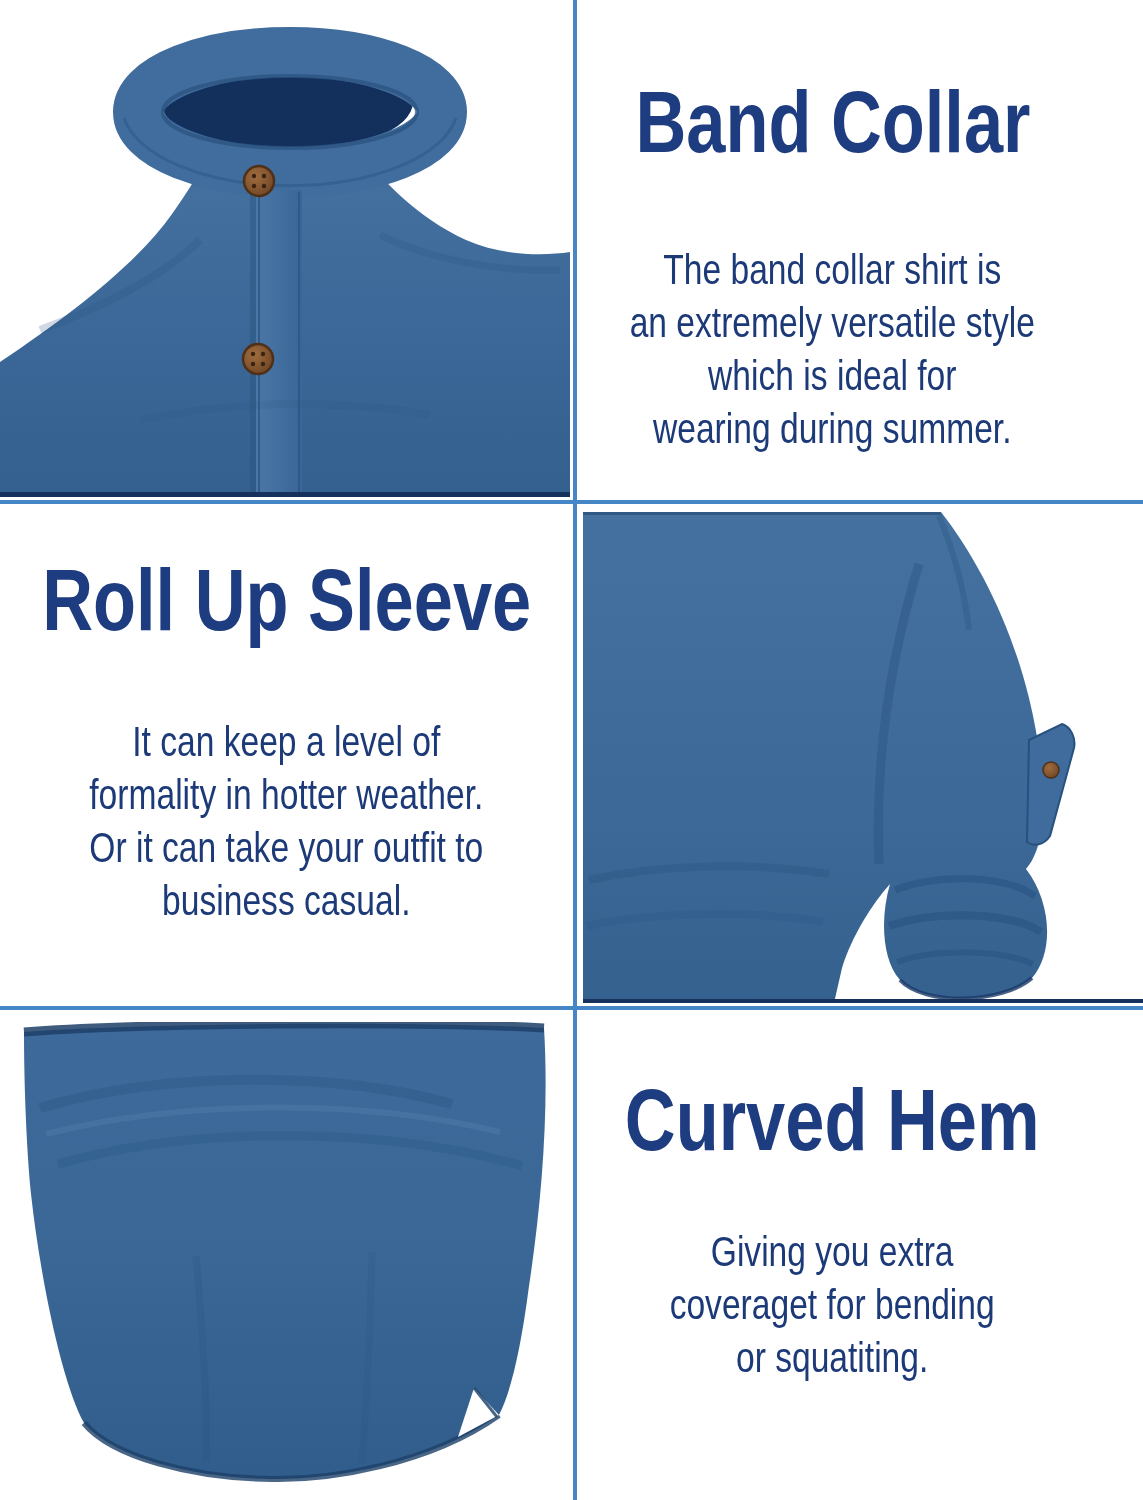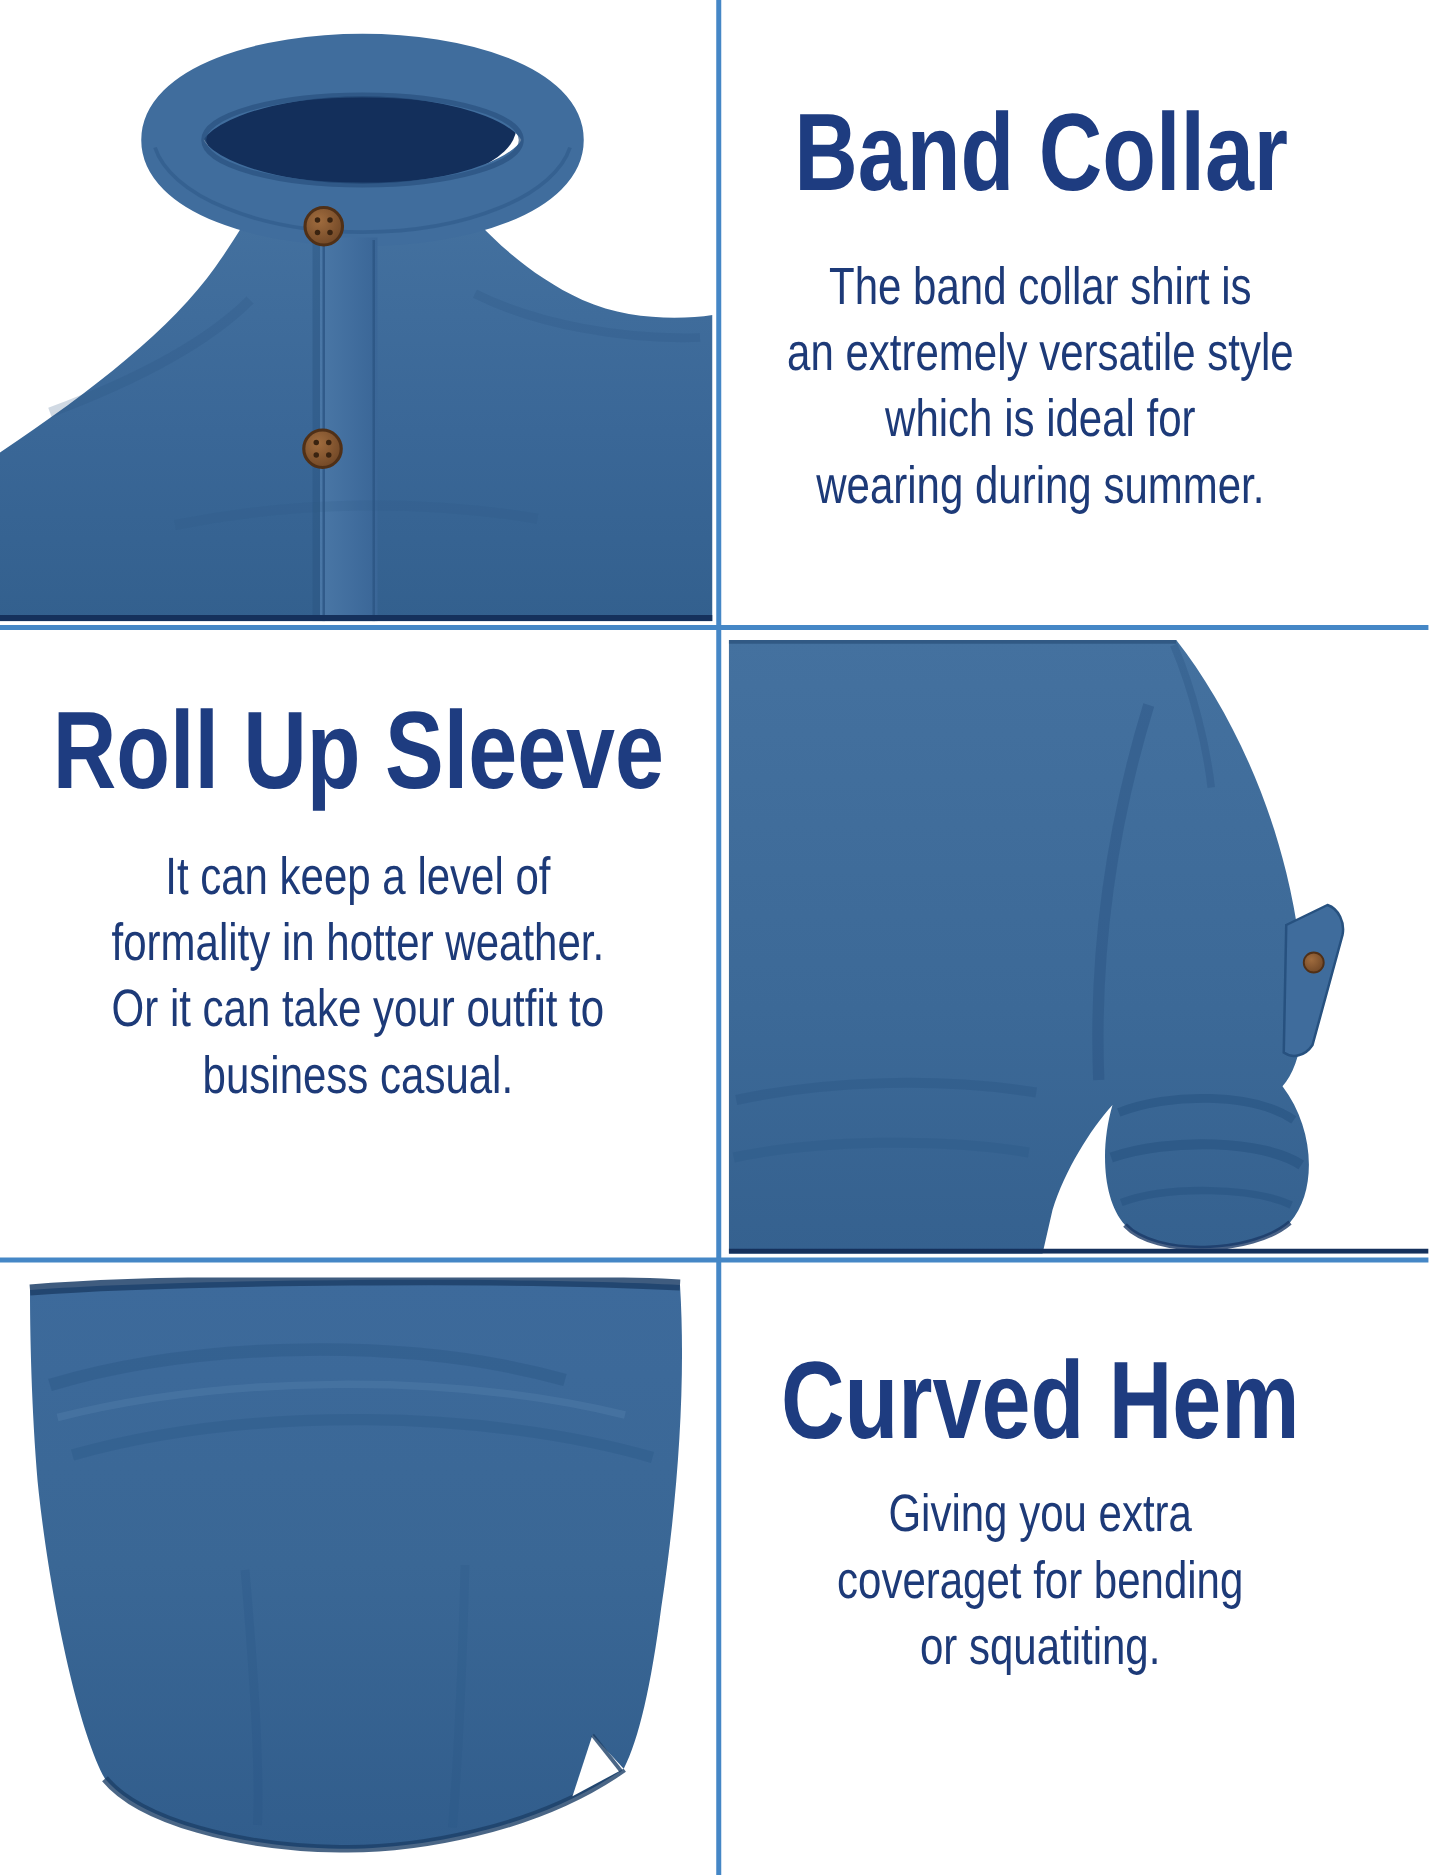--- a/index.html
+++ b/index.html
@@ -5,21 +5,21 @@
   html,body{margin:0;padding:0;background:#ffffff;}
   .canvas{
     position:relative;width:1143px;height:1500px;background:#ffffff;overflow:hidden;
     font-family:"Liberation Sans",sans-serif;
   }
   .divider{position:absolute;background:var(--divider,#4587c6);}
   .divider.v{left:573px;top:0;width:4px;height:1500px;}
   .divider.h{left:0;width:1143px;height:4px;}
   .divider.h1{top:500px;}
   .divider.h2{top:1006px;}
-  .panel{position:absolute;}
+  .panel{position:absolute;gap:41px;}
   .photo-panel svg{display:block;}
   .text-block{
     display:flex;flex-direction:column;align-items:center;text-align:center;
     box-sizing:border-box;color:var(--body-text,#1d3a78);
   }
   .title{
     margin:0;font-weight:bold;font-size:88px;line-height:88px;white-space:nowrap;
     color:var(--heading-text,#1e3c80);transform:scaleX(.8);transform-origin:50% 50%;
   }
   .body-lines{

